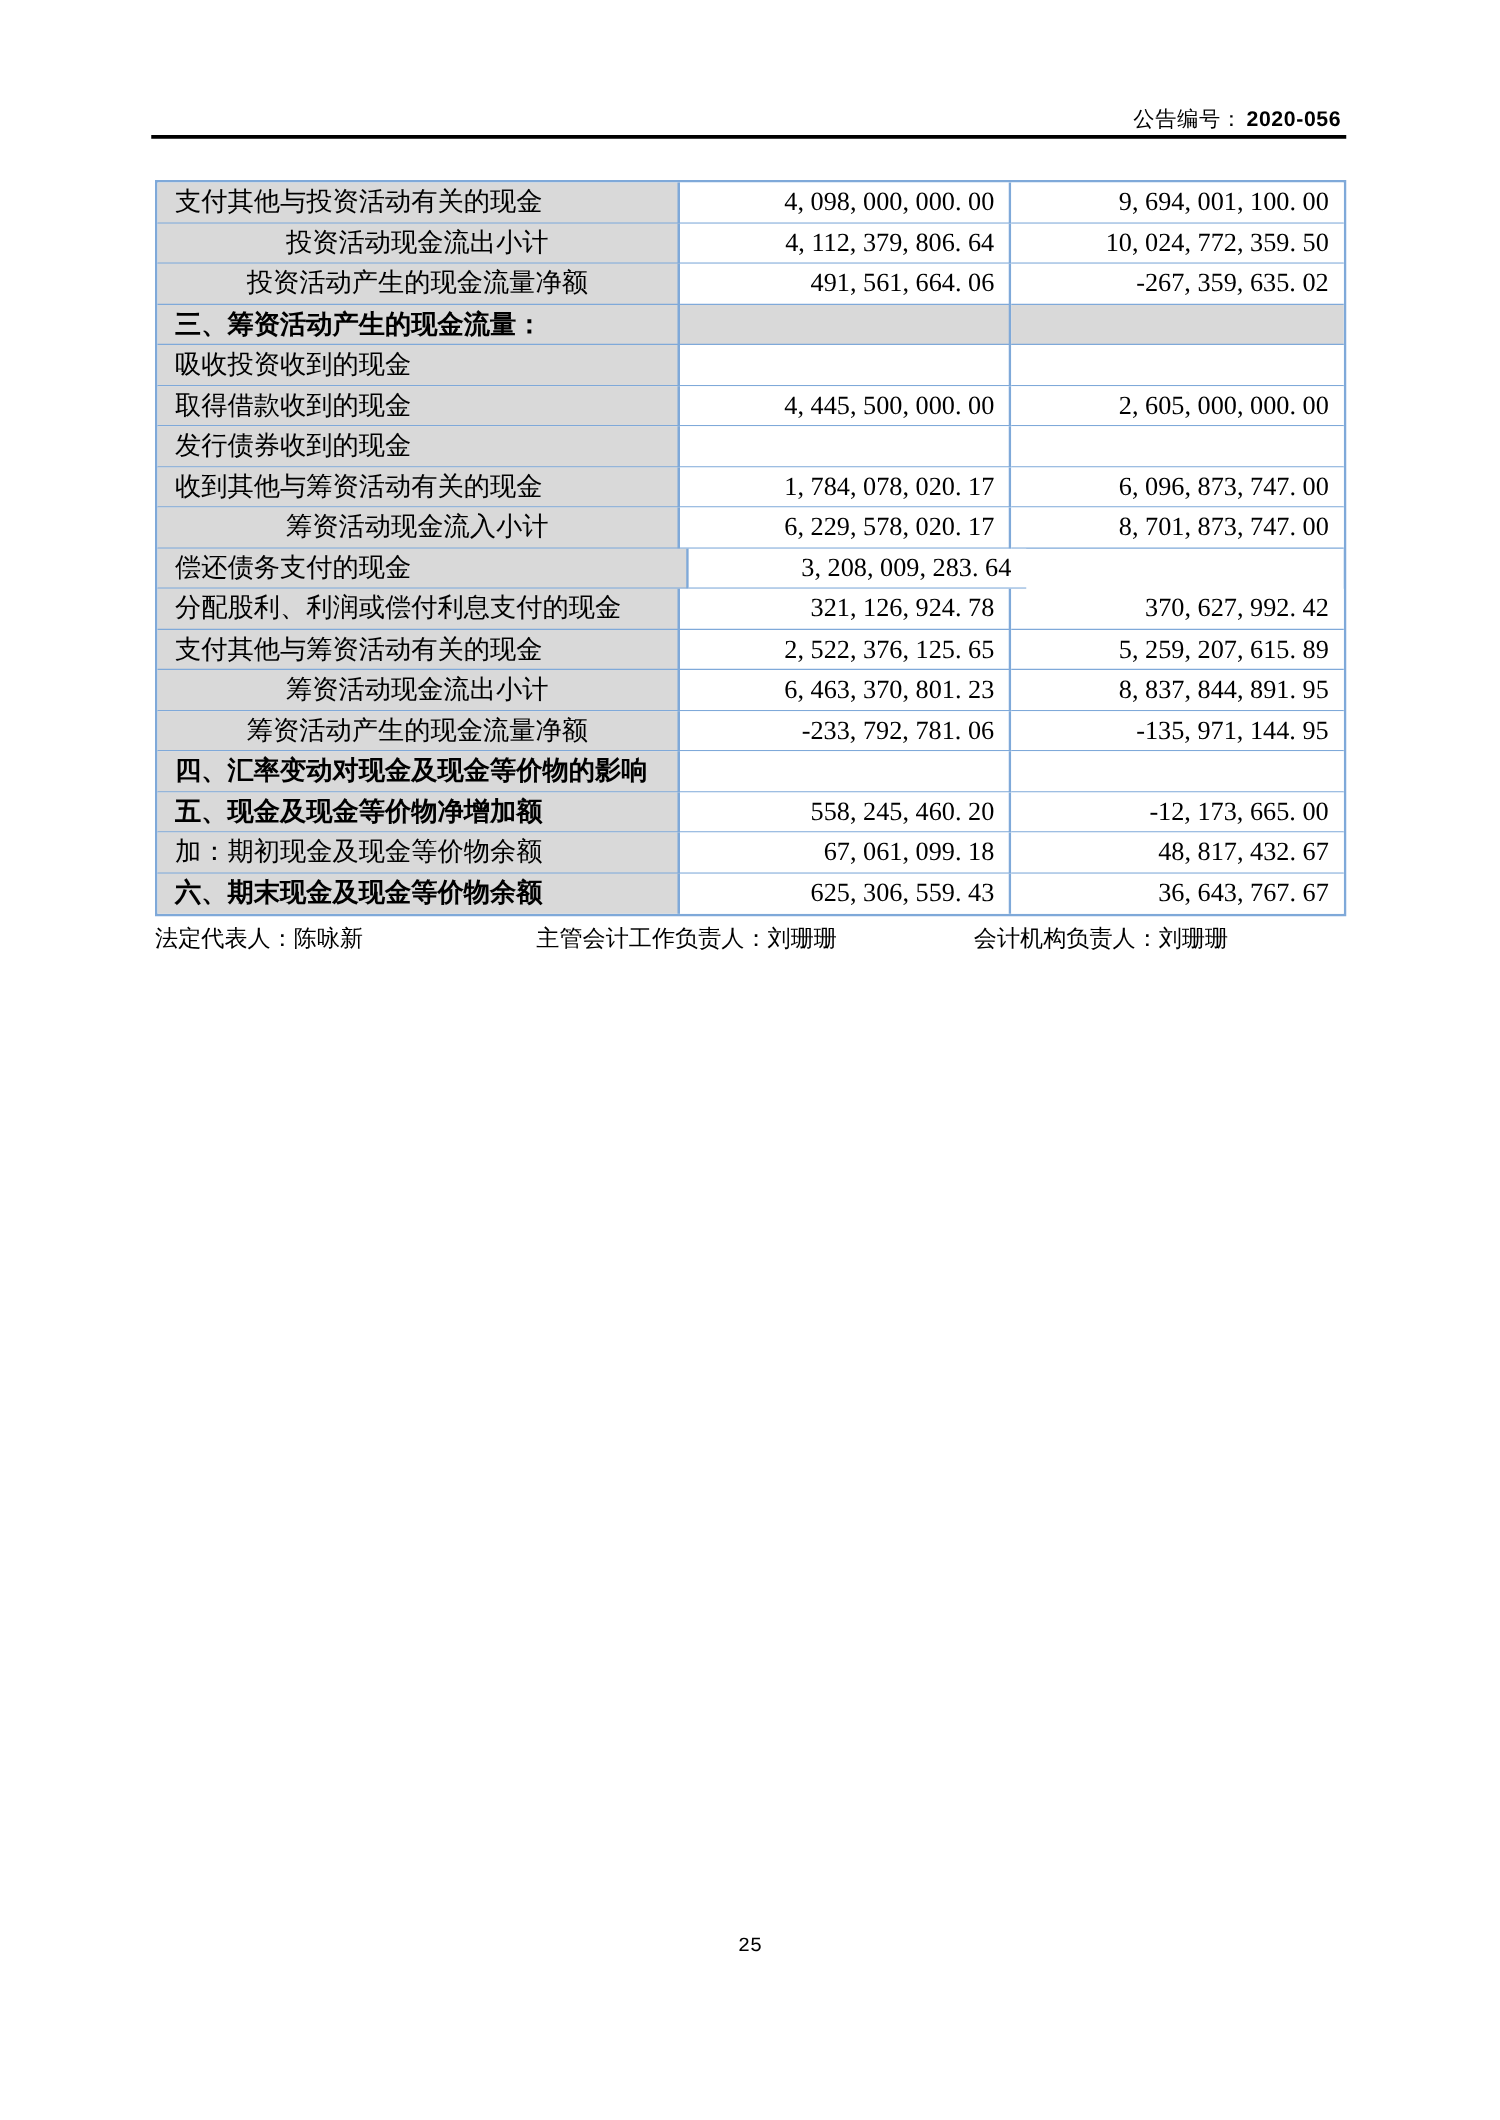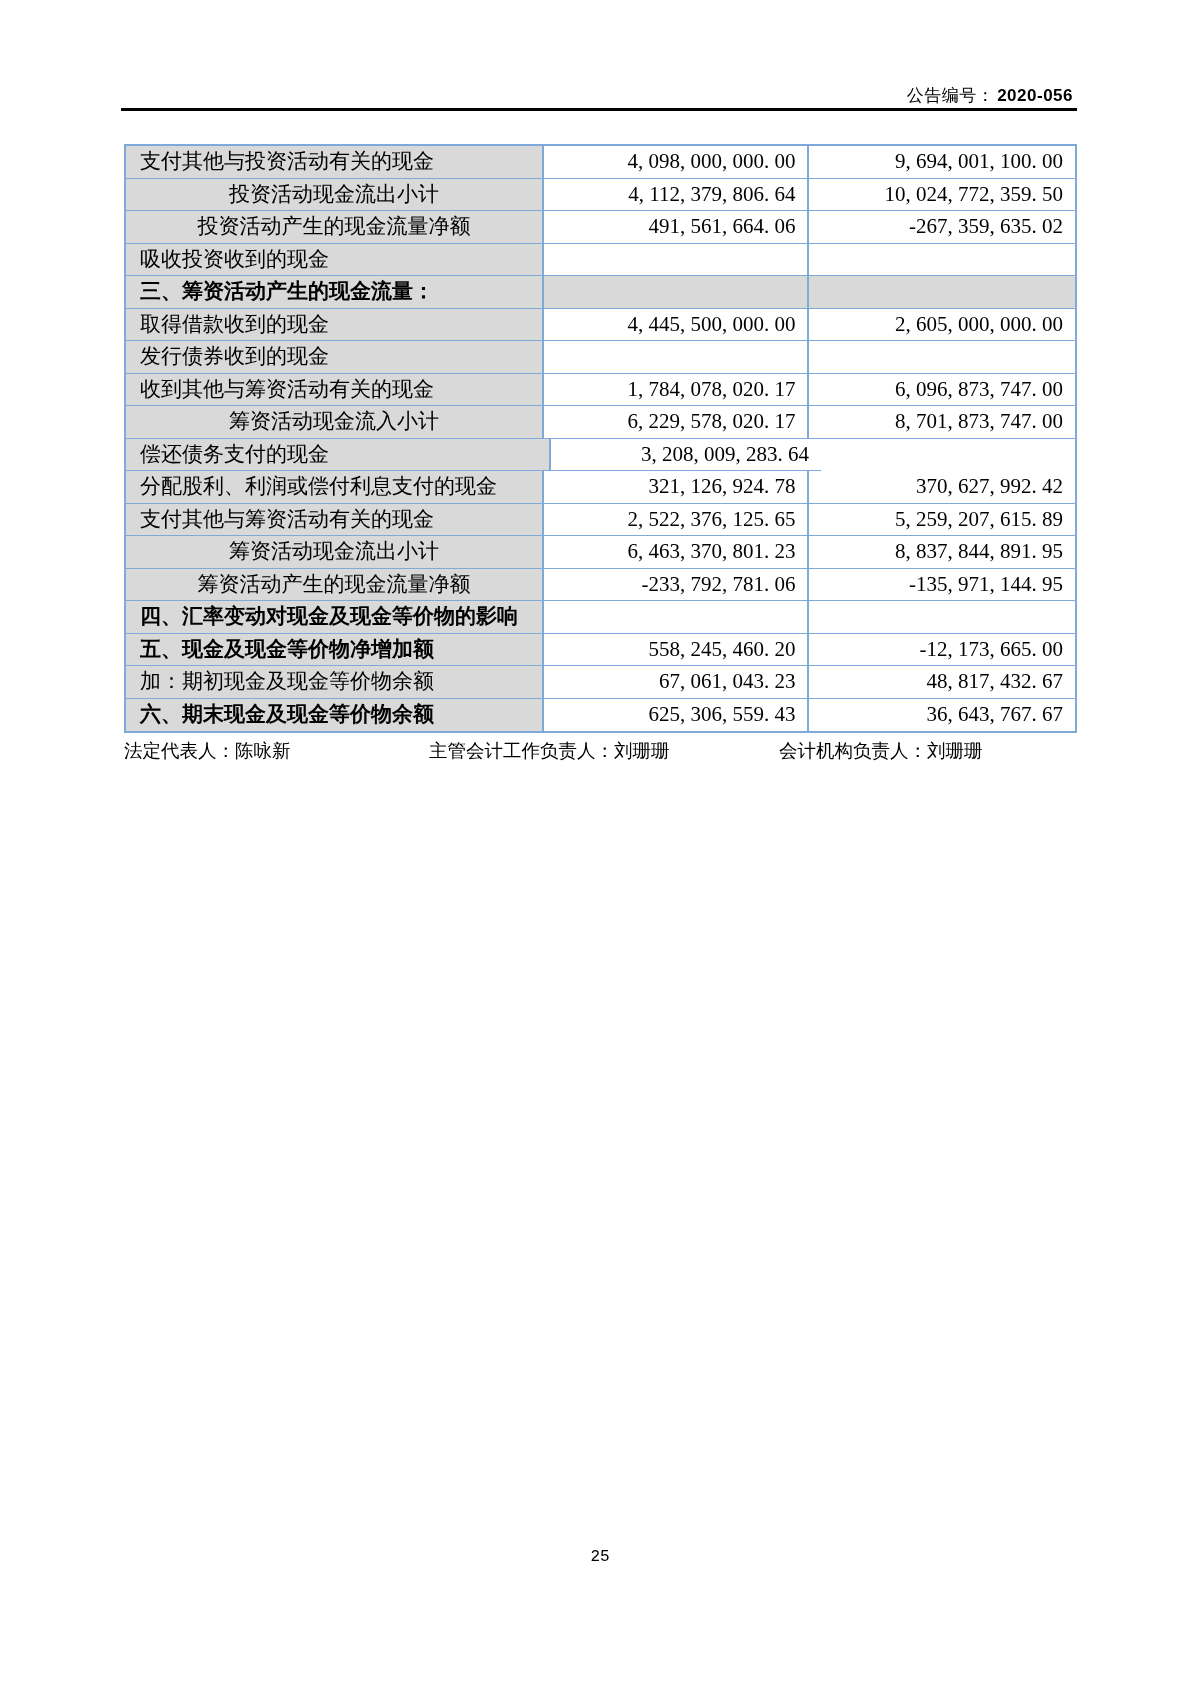--- a/index.html
+++ b/index.html
@@ -86,28 +86,28 @@
       <div class="cell c2">4, 112, 379, 806. 64</div>
       <div class="cell c3">10, 024, 772, 359. 50</div>
     </div>
 
     <div class="t-row subtotal">
       <div class="cell c1">投资活动产生的现金流量净额</div>
       <div class="cell c2">491, 561, 664. 06</div>
       <div class="cell c3">-267, 359, 635. 02</div>
     </div>
 
-    <div class="t-row">
-      <div class="cell c1">吸收投资收到的现金</div>
+    <div class="t-row section grayvals">
+      <div class="cell c1">三、筹资活动产生的现金流量：</div>
       <div class="cell c2"></div>
       <div class="cell c3"></div>
     </div>
 
-    <div class="t-row section grayvals">
-      <div class="cell c1">三、筹资活动产生的现金流量：</div>
+    <div class="t-row">
+      <div class="cell c1">吸收投资收到的现金</div>
       <div class="cell c2"></div>
       <div class="cell c3"></div>
     </div>
 
     <div class="t-row">
       <div class="cell c1">取得借款收到的现金</div>
       <div class="cell c2">4, 445, 500, 000. 00</div>
       <div class="cell c3">2, 605, 000, 000. 00</div>
     </div>
 
@@ -165,21 +165,21 @@
     </div>
 
     <div class="t-row section">
       <div class="cell c1">五、现金及现金等价物净增加额</div>
       <div class="cell c2">558, 245, 460. 20</div>
       <div class="cell c3">-12, 173, 665. 00</div>
     </div>
 
     <div class="t-row">
       <div class="cell c1">加：期初现金及现金等价物余额</div>
-      <div class="cell c2">67, 061, 043. 23</div>
+      <div class="cell c2">67, 061, 099. 18</div>
       <div class="cell c3">48, 817, 432. 67</div>
     </div>
 
     <div class="t-row section">
       <div class="cell c1">六、期末现金及现金等价物余额</div>
       <div class="cell c2">625, 306, 559. 43</div>
       <div class="cell c3">36, 643, 767. 67</div>
     </div>
 
   </div>

